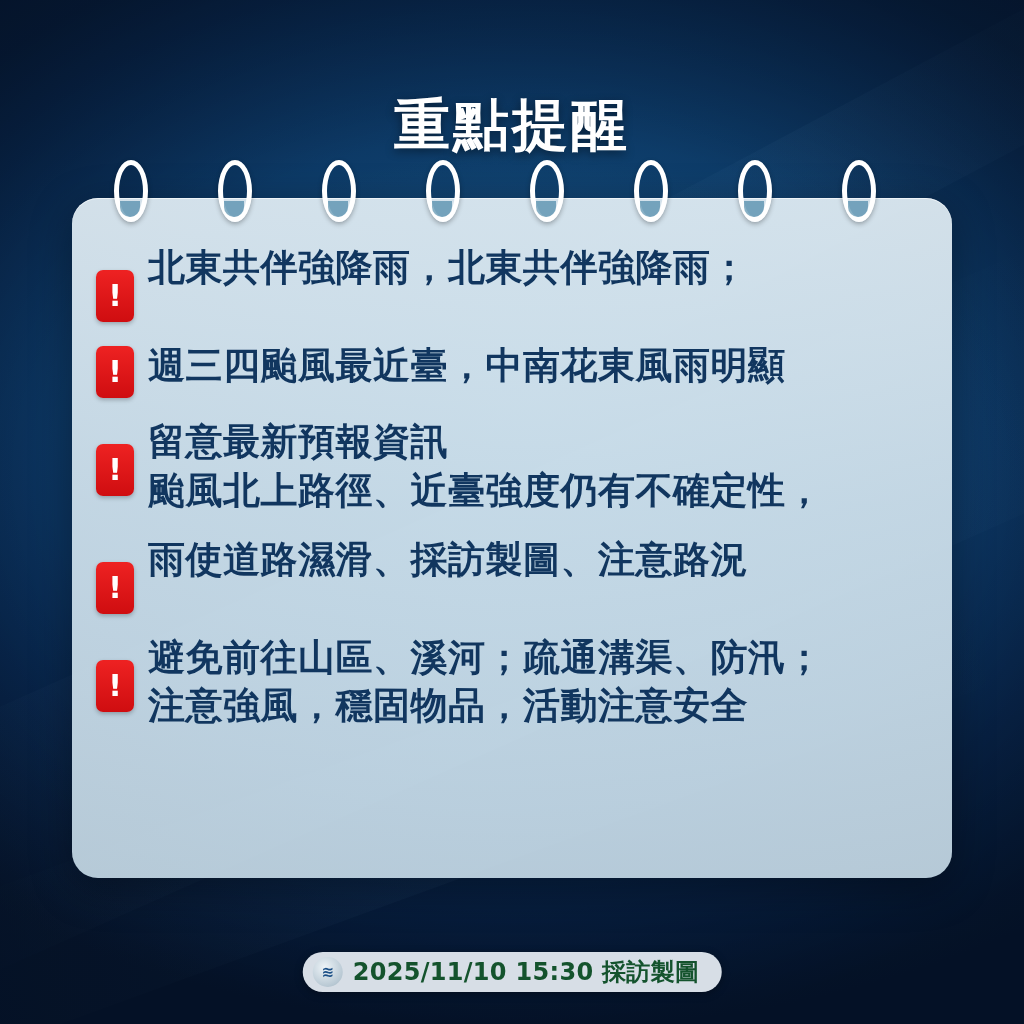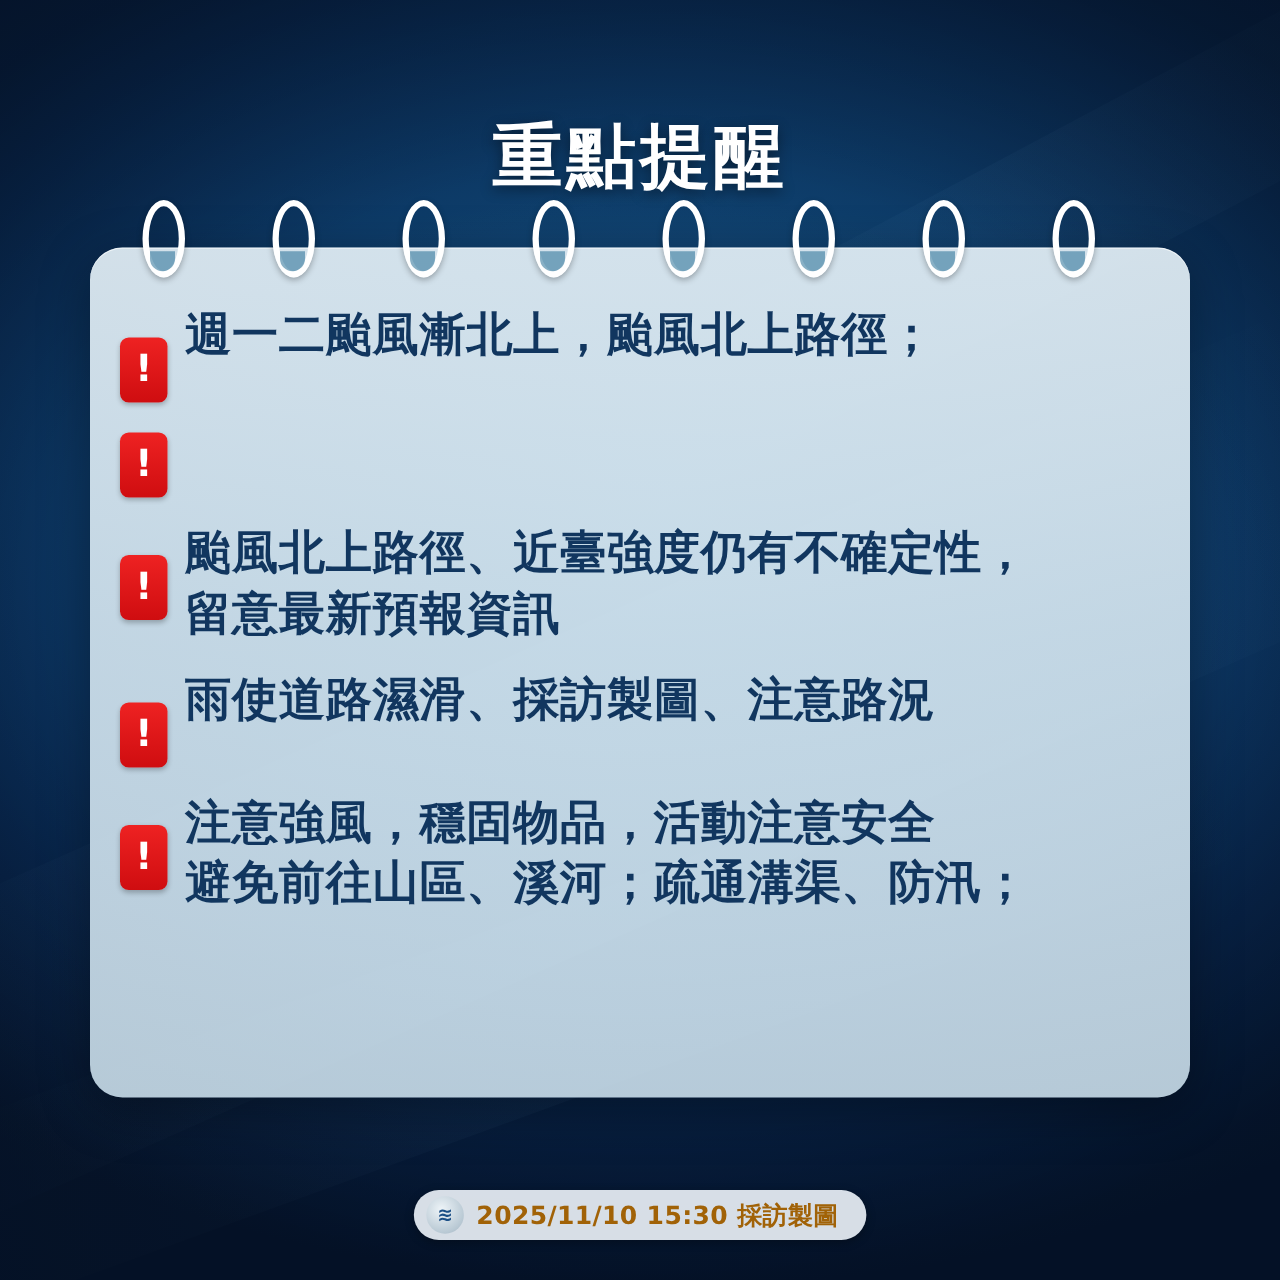--- a/index.html
+++ b/index.html
@@ -157,22 +157,22 @@
     border-radius: 50%;
     background: radial-gradient(circle at 40% 35%, #eef4f8 0%, #b9c9d4 70%, #9fb2bf 100%);
     display: flex;
     align-items: center;
     justify-content: center;
     color: #1b4f86;
     font-size: 15px;
     font-weight: 700;
   }
   .stamp-text {
-    color: #a16207;
-    font-size: 20px;
+    color: #14532d;
+    font-size: 24px;
     font-weight: 600;
     letter-spacing: 0.3px;
   }
 </style>
 </head>
 <body>
 
 <div id="stage">
   <div class="streak s1"></div>
   <div class="streak s2"></div>
@@ -191,44 +191,47 @@
       <div class="ring" style="left: 458px;"></div>
       <div class="ring" style="left: 562px;"></div>
       <div class="ring" style="left: 666px;"></div>
       <div class="ring" style="left: 770px;"></div>
     </div>
 
   <div class="list" id="list">
       <div class="row tall">
         <div class="bang">!</div>
         <div class="text">
-          <div>週一二颱風漸北上，颱風北上路徑；</div>
+          <div>北東共伴強降雨，北東共伴強降雨；</div>
         </div>
       </div>
       <div class="row">
         <div class="bang">!</div>
-      </div>
-      <div class="row tall">
-        <div class="bang">!</div>
-        <div class="text">
+        <div class="text">
+          <div>週三四颱風最近臺，中南花東風雨明顯</div>
+        </div>
+      </div>
+      <div class="row tall">
+        <div class="bang">!</div>
+        <div class="text">
+          <div>留意最新預報資訊</div>
           <div>颱風北上路徑、近臺強度仍有不確定性，</div>
-          <div>留意最新預報資訊</div>
         </div>
       </div>
       <div class="row tall">
         <div class="bang">!</div>
         <div class="text">
           <div>雨使道路濕滑、採訪製圖、注意路況</div>
         </div>
       </div>
       <div class="row tall">
         <div class="bang">!</div>
         <div class="text">
+          <div>避免前往山區、溪河；疏通溝渠、防汛；</div>
           <div>注意強風，穩固物品，活動注意安全</div>
-          <div>避免前往山區、溪河；疏通溝渠、防汛；</div>
         </div>
       </div>
     </div>
 
   <div class="stamp">
     <div class="stamp-logo">≋</div>
     <div class="stamp-text">2025/11/10 15:30 採訪製圖</div>
   </div>
 </div>
 

